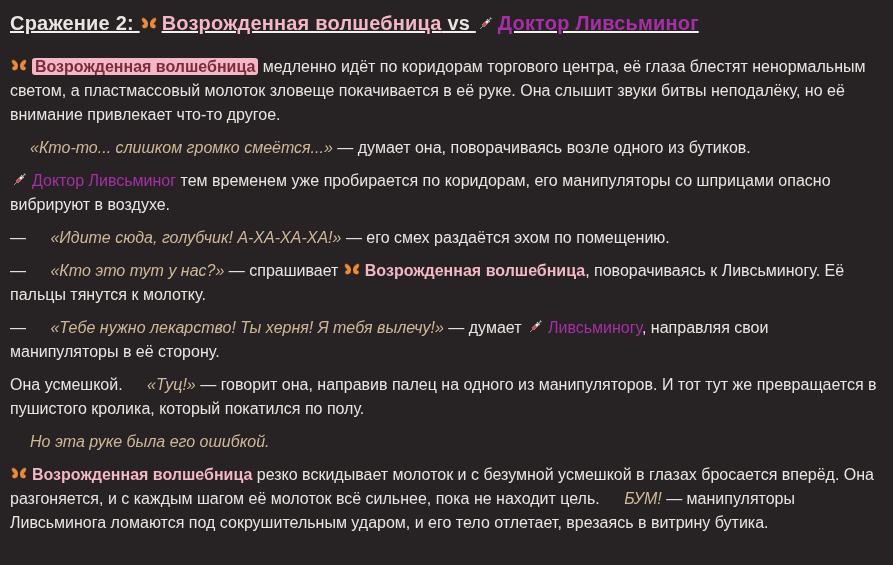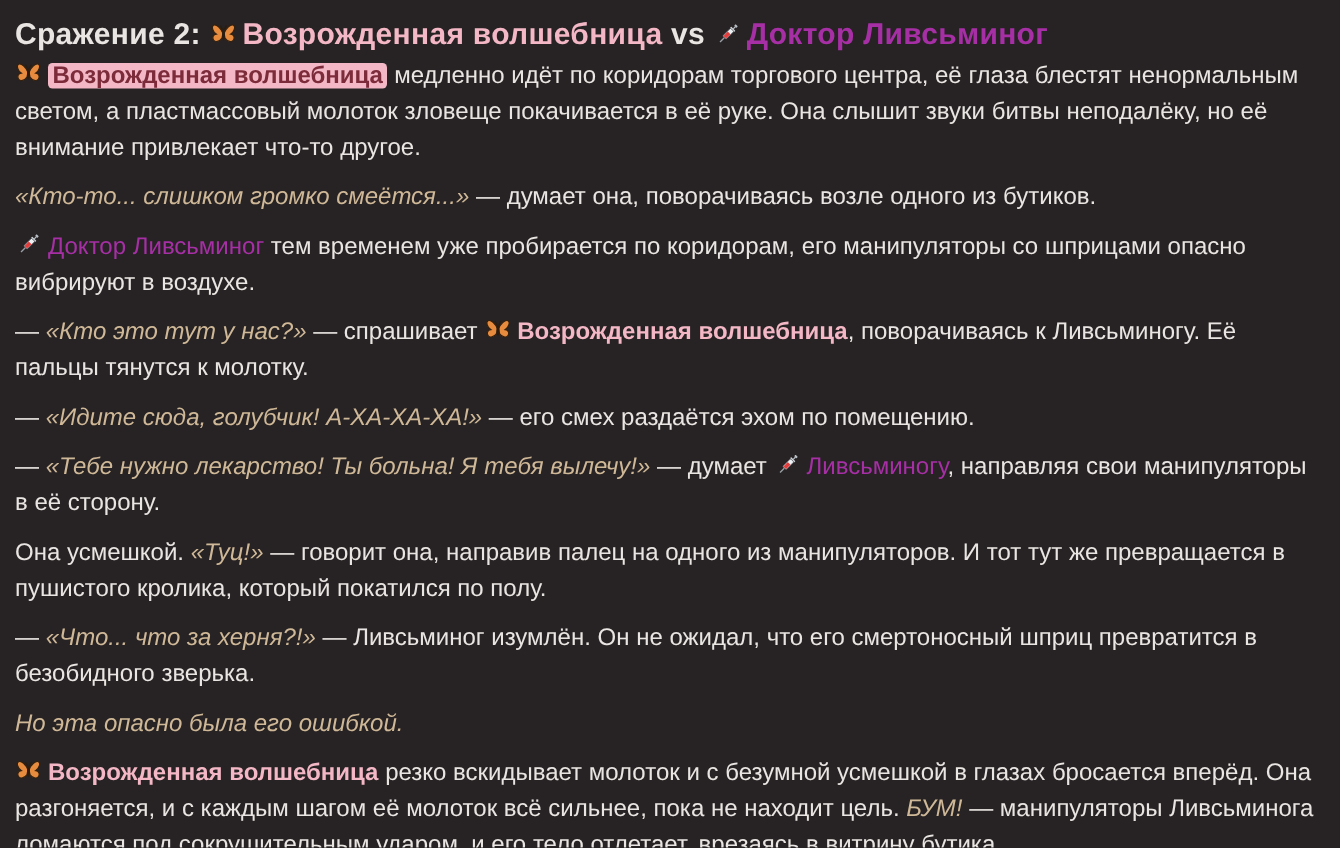--- a/index.html
+++ b/index.html
@@ -16,25 +16,25 @@
   body{
     width:893px;height:565px;overflow:hidden;
     background:var(--bg);
     color:var(--body-text);
     font-family:"Liberation Sans","DejaVu Sans",sans-serif;
     font-size:16px;
     padding:8px 12px 0 10px;
   }
   h1{
     font-size:20px;font-weight:700;color:var(--title-text);
-    margin:4px 0 4px 0;letter-spacing:.2px;
+    margin:4px 0 20px 0;letter-spacing:.2px;text-decoration:underline;
   }
   p{margin:0 0 9px 0;line-height:24px;}
   .seg-text{color:var(--body-text);}
-  .seg-quote{color:var(--quote);font-style:italic;}
+  .seg-quote{color:var(--quote);font-style:italic;margin-left:20px;}
   .seg-witch{color:var(--witch);font-weight:700;}
   .seg-witch-hl{
     background:var(--witch);color:var(--witch-hl-text);
     font-weight:700;padding:0 3px;border-radius:3px;
   }
   .seg-doctor{color:var(--doctor);}
   h1 .seg-witch{font-size:20px;}
   .emoji{
     display:inline-block;width:18px;height:18px;
     vertical-align:-3px;margin-right:4px;
@@ -71,40 +71,39 @@
       <p><span class="emoji"><svg viewBox="0 0 20 20">
             <g transform="rotate(45 10 10)">
               <rect x="8.8" y="0.4" width="2.4" height="1.4" rx="0.4" fill="#b9bfc6"></rect>
               <rect x="9.6" y="1.6" width="0.9" height="2.4" fill="#b9bfc6"></rect>
               <rect x="7.8" y="3.9" width="4.4" height="1.2" rx="0.4" fill="#cfd4d9"></rect>
               <rect x="8.3" y="5.1" width="3.4" height="8.1" rx="0.6" fill="#eef1f3" stroke="#62686e" stroke-width="0.6"></rect>
               <rect x="8.6" y="8.3" width="2.8" height="4.6" fill="#e23d3d"></rect>
               <path d="M10 13.4 10 17.8" stroke="#9aa0a6" stroke-width="1"></path>
             </g>
           </svg></span><span class="seg-doctor">Доктор Ливсьминог</span><span class="seg-text"> тем временем уже пробирается по коридорам, его манипуляторы со шприцами опасно вибрируют в воздухе.</span></p>
+      <p><span class="seg-text">— </span><span class="seg-quote">«Идите сюда, голубчик! А-ХА-ХА-ХА!»</span><span class="seg-text"> — его смех раздаётся эхом по помещению.</span></p>
       <p><span class="seg-text">— </span><span class="seg-quote">«Кто это тут у нас?»</span><span class="seg-text"> — спрашивает </span><span class="emoji"><svg viewBox="0 0 20 20">
             <path d="M9.6 9.2C8.2 5.2 4.6 2.1 2.6 3.1 0.8 4.1 2 8 4.6 9.7 2.4 10 1.4 12.3 2.6 14.1 3.8 15.9 7 15.5 8.9 12.7Z" fill="#e78b3f" stroke="#33210f" stroke-width="0.9"></path>
             <path d="M10.4 9.2C11.8 5.2 15.4 2.1 17.4 3.1 19.2 4.1 18 8 15.4 9.7 17.6 10 18.6 12.3 17.4 14.1 16.2 15.9 13 15.5 11.1 12.7Z" fill="#e78b3f" stroke="#33210f" stroke-width="0.9"></path>
             <ellipse cx="10" cy="10.2" rx="1.1" ry="4.2" fill="#2a1c10"></ellipse>
             <path d="M9.4 6.2 7.8 3.4M10.6 6.2 12.2 3.4" stroke="#2a1c10" stroke-width="0.8" fill="none"></path>
           </svg></span><span class="seg-witch">Возрожденная волшебница</span><span class="seg-text">, поворачиваясь к Ливсьминогу. Её пальцы тянутся к молотку.</span></p>
-      <p><span class="seg-text">— </span><span class="seg-quote">«Идите сюда, голубчик! А-ХА-ХА-ХА!»</span><span class="seg-text"> — его смех раздаётся эхом по помещению.</span></p>
-      <p><span class="seg-text">— </span><span class="seg-quote">«Тебе нужно лекарство! Ты больна! Я тебя вылечу!»</span><span class="seg-text"> — думает </span><span class="emoji"><svg viewBox="0 0 20 20">
+      <p><span class="seg-text">— </span><span class="seg-quote">«Тебе нужно лекарство! Ты херня! Я тебя вылечу!»</span><span class="seg-text"> — думает </span><span class="emoji"><svg viewBox="0 0 20 20">
             <g transform="rotate(45 10 10)">
               <rect x="8.8" y="0.4" width="2.4" height="1.4" rx="0.4" fill="#b9bfc6"></rect>
               <rect x="9.6" y="1.6" width="0.9" height="2.4" fill="#b9bfc6"></rect>
               <rect x="7.8" y="3.9" width="4.4" height="1.2" rx="0.4" fill="#cfd4d9"></rect>
               <rect x="8.3" y="5.1" width="3.4" height="8.1" rx="0.6" fill="#eef1f3" stroke="#62686e" stroke-width="0.6"></rect>
               <rect x="8.6" y="8.3" width="2.8" height="4.6" fill="#e23d3d"></rect>
               <path d="M10 13.4 10 17.8" stroke="#9aa0a6" stroke-width="1"></path>
             </g>
           </svg></span><span class="seg-doctor">Ливсьминогу</span><span class="seg-text">, направляя свои манипуляторы в её сторону.</span></p>
       <p><span class="seg-text">Она усмешкой. </span><span class="seg-quote">«Туц!»</span><span class="seg-text"> — говорит она, направив палец на одного из манипуляторов. И тот тут же превращается в пушистого кролика, который покатился по полу.</span></p>
-      <p><span class="seg-text">— </span><span class="seg-quote">«Что... что за херня?!»</span><span class="seg-text"> — Ливсьминог изумлён. Он не ожидал, что его смертоносный шприц превратится в безобидного зверька.</span></p>
-      <p><span class="seg-quote">Но эта опасно была его ошибкой.</span></p>
+      <p><span class="seg-quote">Но эта руке была его ошибкой.</span></p>
       <p><span class="emoji"><svg viewBox="0 0 20 20">
             <path d="M9.6 9.2C8.2 5.2 4.6 2.1 2.6 3.1 0.8 4.1 2 8 4.6 9.7 2.4 10 1.4 12.3 2.6 14.1 3.8 15.9 7 15.5 8.9 12.7Z" fill="#e78b3f" stroke="#33210f" stroke-width="0.9"></path>
             <path d="M10.4 9.2C11.8 5.2 15.4 2.1 17.4 3.1 19.2 4.1 18 8 15.4 9.7 17.6 10 18.6 12.3 17.4 14.1 16.2 15.9 13 15.5 11.1 12.7Z" fill="#e78b3f" stroke="#33210f" stroke-width="0.9"></path>
             <ellipse cx="10" cy="10.2" rx="1.1" ry="4.2" fill="#2a1c10"></ellipse>
             <path d="M9.4 6.2 7.8 3.4M10.6 6.2 12.2 3.4" stroke="#2a1c10" stroke-width="0.8" fill="none"></path>
           </svg></span><span class="seg-witch">Возрожденная волшебница</span><span class="seg-text"> резко вскидывает молоток и с безумной усмешкой в глазах бросается вперёд. Она разгоняется, и с каждым шагом её молоток всё сильнее, пока не находит цель. </span><span class="seg-quote">БУМ!</span><span class="seg-text"> — манипуляторы Ливсьминога ломаются под сокрушительным ударом, и его тело отлетает, врезаясь в витрину бутика.</span></p>
     </div>
 </main>
 
 </body></html>

